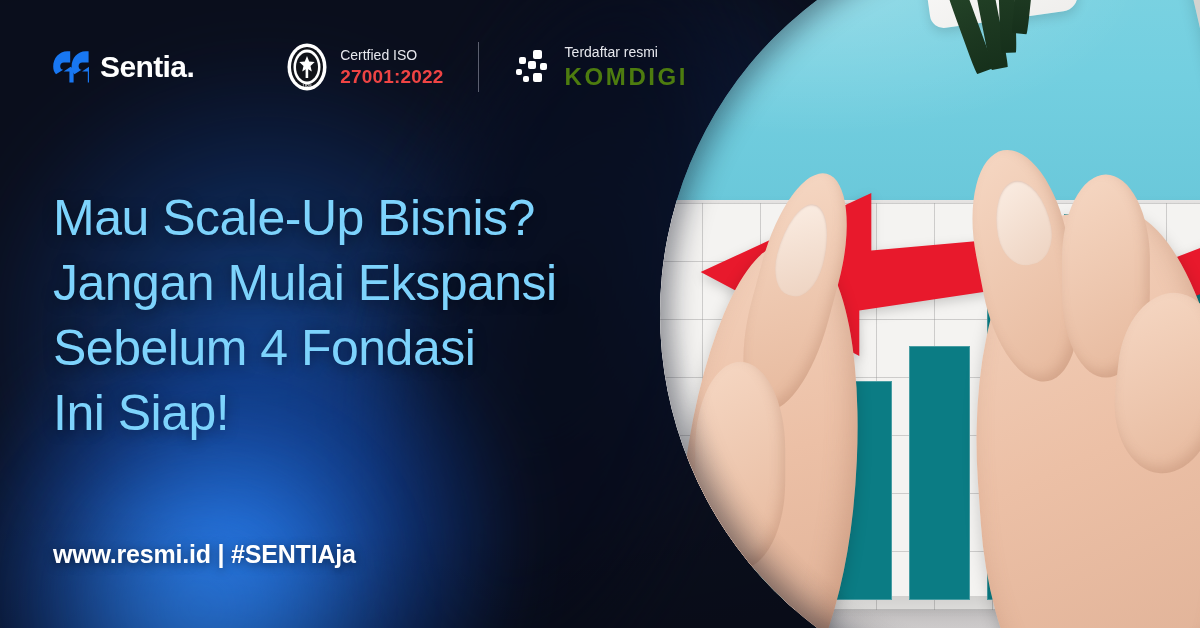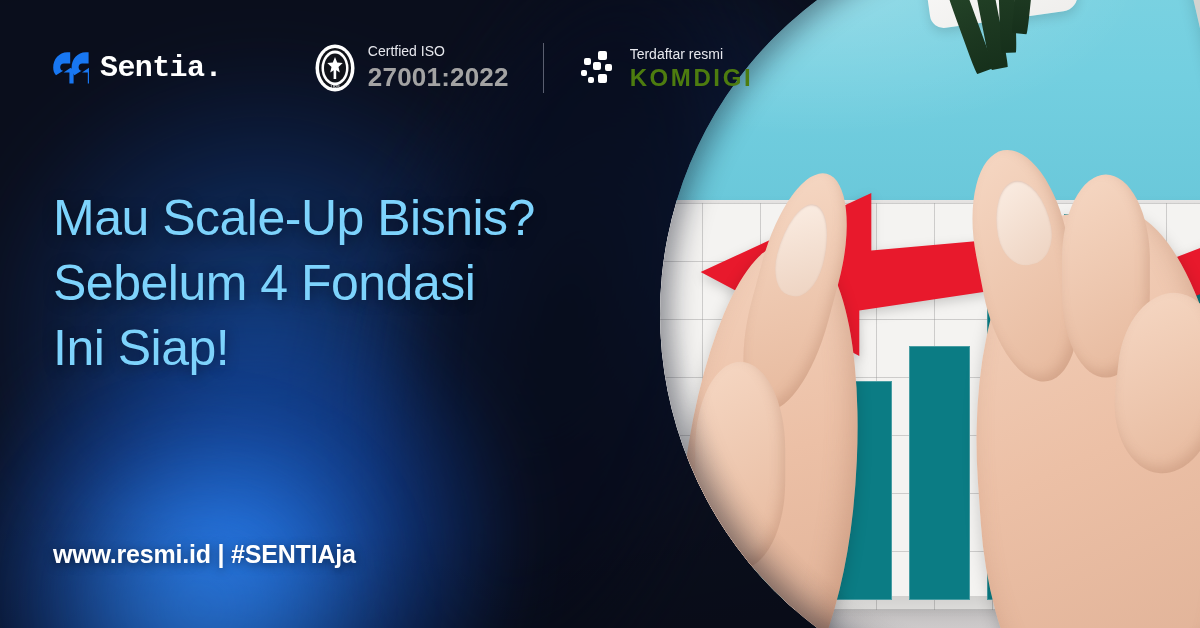--- a/index.html
+++ b/index.html
@@ -152,29 +152,29 @@
     box-shadow:inset 0 0 28px 10px rgba(8,13,28,.42);
     pointer-events:none;
   }
 
   
   .header{ position:absolute; left:53px; top:42px; display:flex; align-items:center; }
   .logo{ display:flex; align-items:center; gap:11px; }
   .logo-mark{ width:36px; height:34px; flex:0 0 auto; }
   .logo-text{
     color:#ffffff; font-size:30px; font-weight:bold; letter-spacing:-.6px;
-    font-family:Liberation Mono, monospace;
+    font-family:Liberation Sans, sans-serif;
   }
 
   .badges{ display:flex; align-items:flex-end; margin-left:92px; }
   .badge{ display:flex; align-items:center; gap:12px; }
   .seal{ width:42px; height:50px; flex:0 0 auto; }
   .badge-lines{ display:flex; flex-direction:column; justify-content:center; }
   .badge-top{ color:#e7e8ee; font-size:14px; line-height:1.35; }
-  .badge-bot{ color:#a3a3a3; font-size:26px; font-weight:bold; letter-spacing:.2px; line-height:1.25; }
+  .badge-bot{ color:#ef4444; font-size:19px; font-weight:bold; letter-spacing:.2px; line-height:1.25; }
   .divider{ width:1px; height:50px; background:rgba(225,230,245,.38); margin:0 34px; }
   .komdigi-mark{ width:40px; height:40px; flex:0 0 auto; }
   .komdigi-word{ color:#4d7c0f; font-size:24px; font-weight:bold; letter-spacing:2.6px; line-height:1.25; }
 
   
   .headline{
     position:absolute; left:53px; top:186px; width:620px;
     color:#7dd3fc; font-size:50px; font-weight:normal; line-height:65px;
     letter-spacing:-.5px; text-shadow:0 2px 14px rgba(0,0,0,.45);
   }
@@ -305,19 +305,20 @@
           <div class="badge-top">Terdaftar resmi</div>
           <div class="komdigi-word">KOMDIGI</div>
         </div>
       </div>
 
     </div>
   </div>
 
   <div class="headline">
     <div>Mau Scale-Up Bisnis?</div>
+    <div>Jangan Mulai Ekspansi</div>
     <div>Sebelum 4 Fondasi</div>
     <div>Ini Siap!</div>
   </div>
 
   <div class="footer">www.resmi.id | #SENTIAja</div>
 
 </div>
 
 </body></html>

